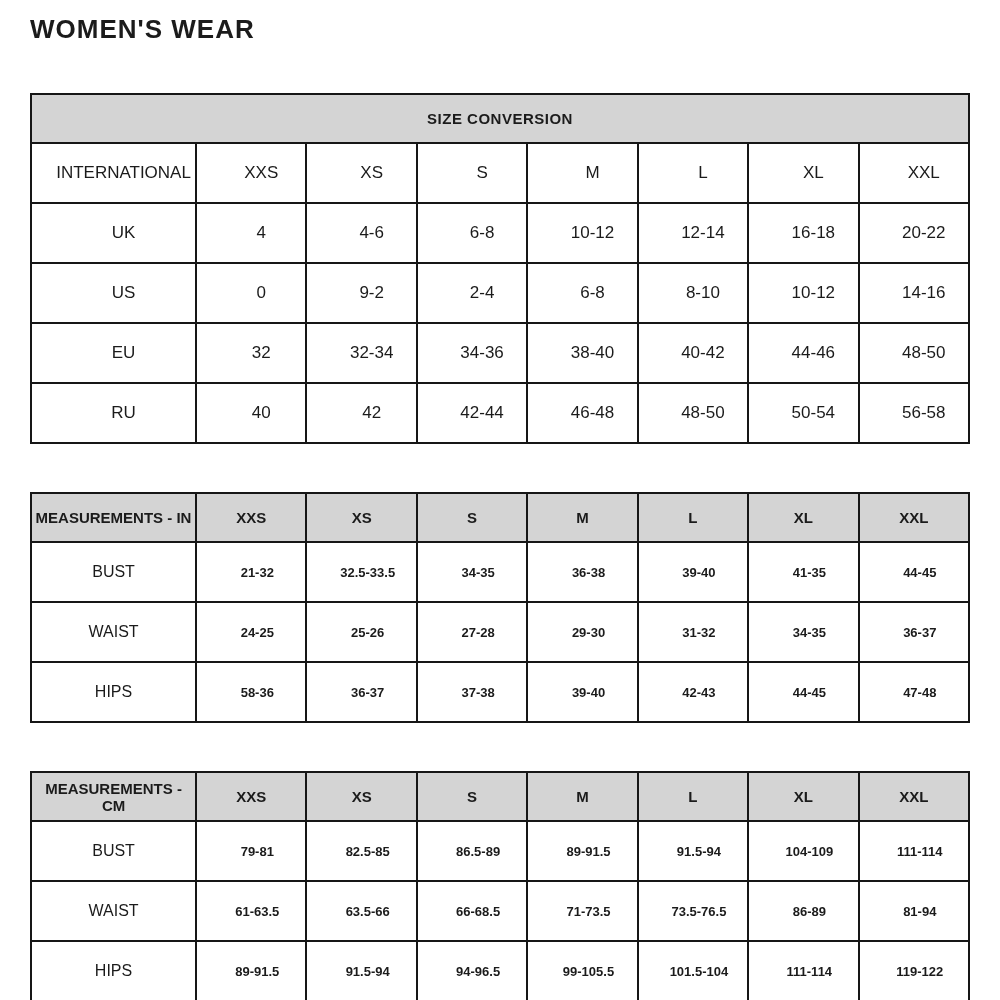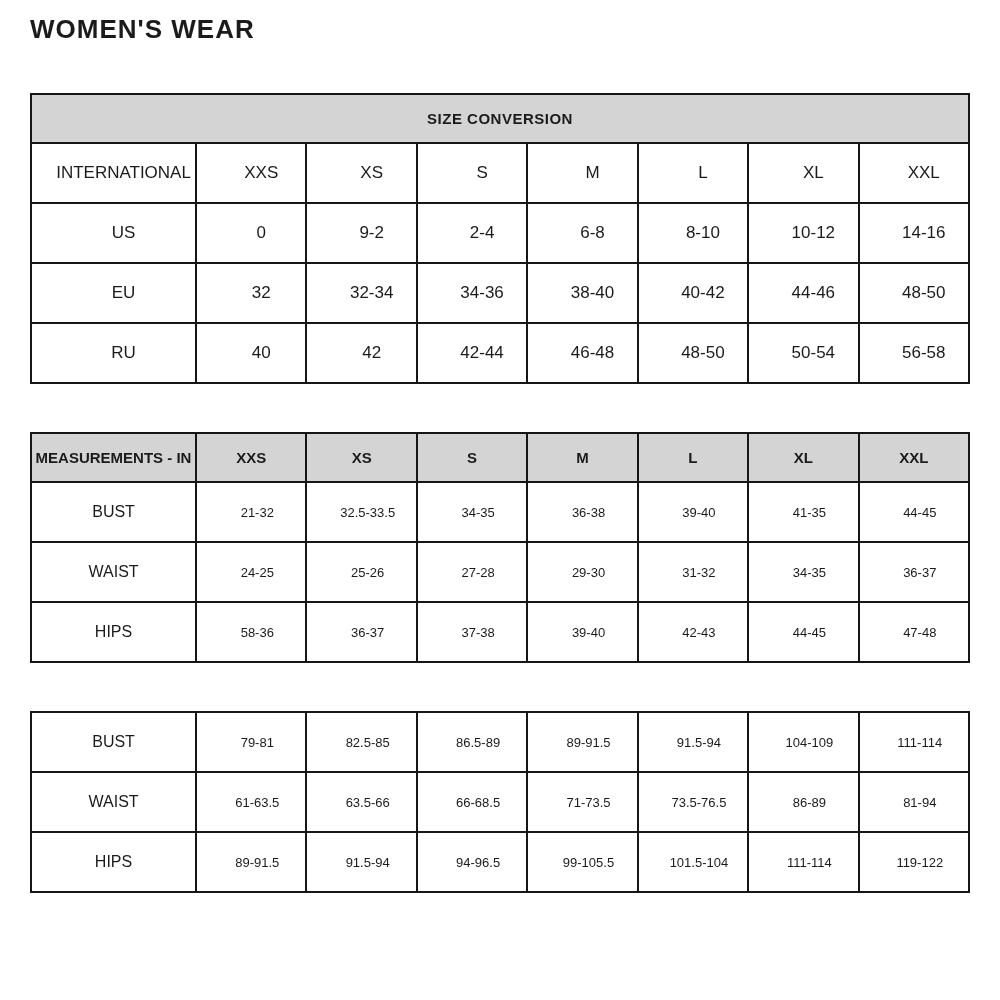--- a/index.html
+++ b/index.html
@@ -61,21 +61,21 @@
     font-weight: 700;
   }
   .m-label {
     height: 58px;
     font-size: 16px;
     font-weight: 400;
   }
   .m-val {
     height: 58px;
     font-size: 13px;
-    font-weight: 400;
+    font-weight: 700;
     padding-left: 12px;
   }
 </style>
 </head>
 <body>
 
 <div class="page">
 
   <div class="page-title">WOMEN'S WEAR</div>
 
@@ -98,20 +98,30 @@
           <td class="conv-cell">INTERNATIONAL</td>
           <td class="conv-cell">XXS</td>
           <td class="conv-cell">XS</td>
           <td class="conv-cell">S</td>
           <td class="conv-cell">M</td>
           <td class="conv-cell">L</td>
           <td class="conv-cell">XL</td>
           <td class="conv-cell">XXL</td>
         </tr>
         <tr>
+          <td class="conv-cell">UK</td>
+          <td class="conv-cell">4</td>
+          <td class="conv-cell">4-6</td>
+          <td class="conv-cell">6-8</td>
+          <td class="conv-cell">10-12</td>
+          <td class="conv-cell">12-14</td>
+          <td class="conv-cell">16-18</td>
+          <td class="conv-cell">20-22</td>
+        </tr>
+        <tr>
           <td class="conv-cell">US</td>
           <td class="conv-cell">0</td>
           <td class="conv-cell">9-2</td>
           <td class="conv-cell">2-4</td>
           <td class="conv-cell">6-8</td>
           <td class="conv-cell">8-10</td>
           <td class="conv-cell">10-12</td>
           <td class="conv-cell">14-16</td>
         </tr>
         <tr>
@@ -198,20 +208,30 @@
         <col class="size">
         <col class="size">
         <col class="size">
       <col class="size">
         <col class="size">
         <col class="size">
         <col class="size">
     </colgroup>
     <tbody id="cm-body">
         <tr>
+          <th class="m-header-cell">MEASUREMENTS - CM</th>
+          <th class="m-header-cell">XXS</th>
+          <th class="m-header-cell">XS</th>
+          <th class="m-header-cell">S</th>
+          <th class="m-header-cell">M</th>
+          <th class="m-header-cell">L</th>
+          <th class="m-header-cell">XL</th>
+          <th class="m-header-cell">XXL</th>
+        </tr>
+        <tr>
           <td class="m-label">BUST</td>
           <td class="m-val">79-81</td>
           <td class="m-val">82.5-85</td>
           <td class="m-val">86.5-89</td>
           <td class="m-val">89-91.5</td>
           <td class="m-val">91.5-94</td>
           <td class="m-val">104-109</td>
           <td class="m-val">111-114</td>
         </tr>
         <tr>

